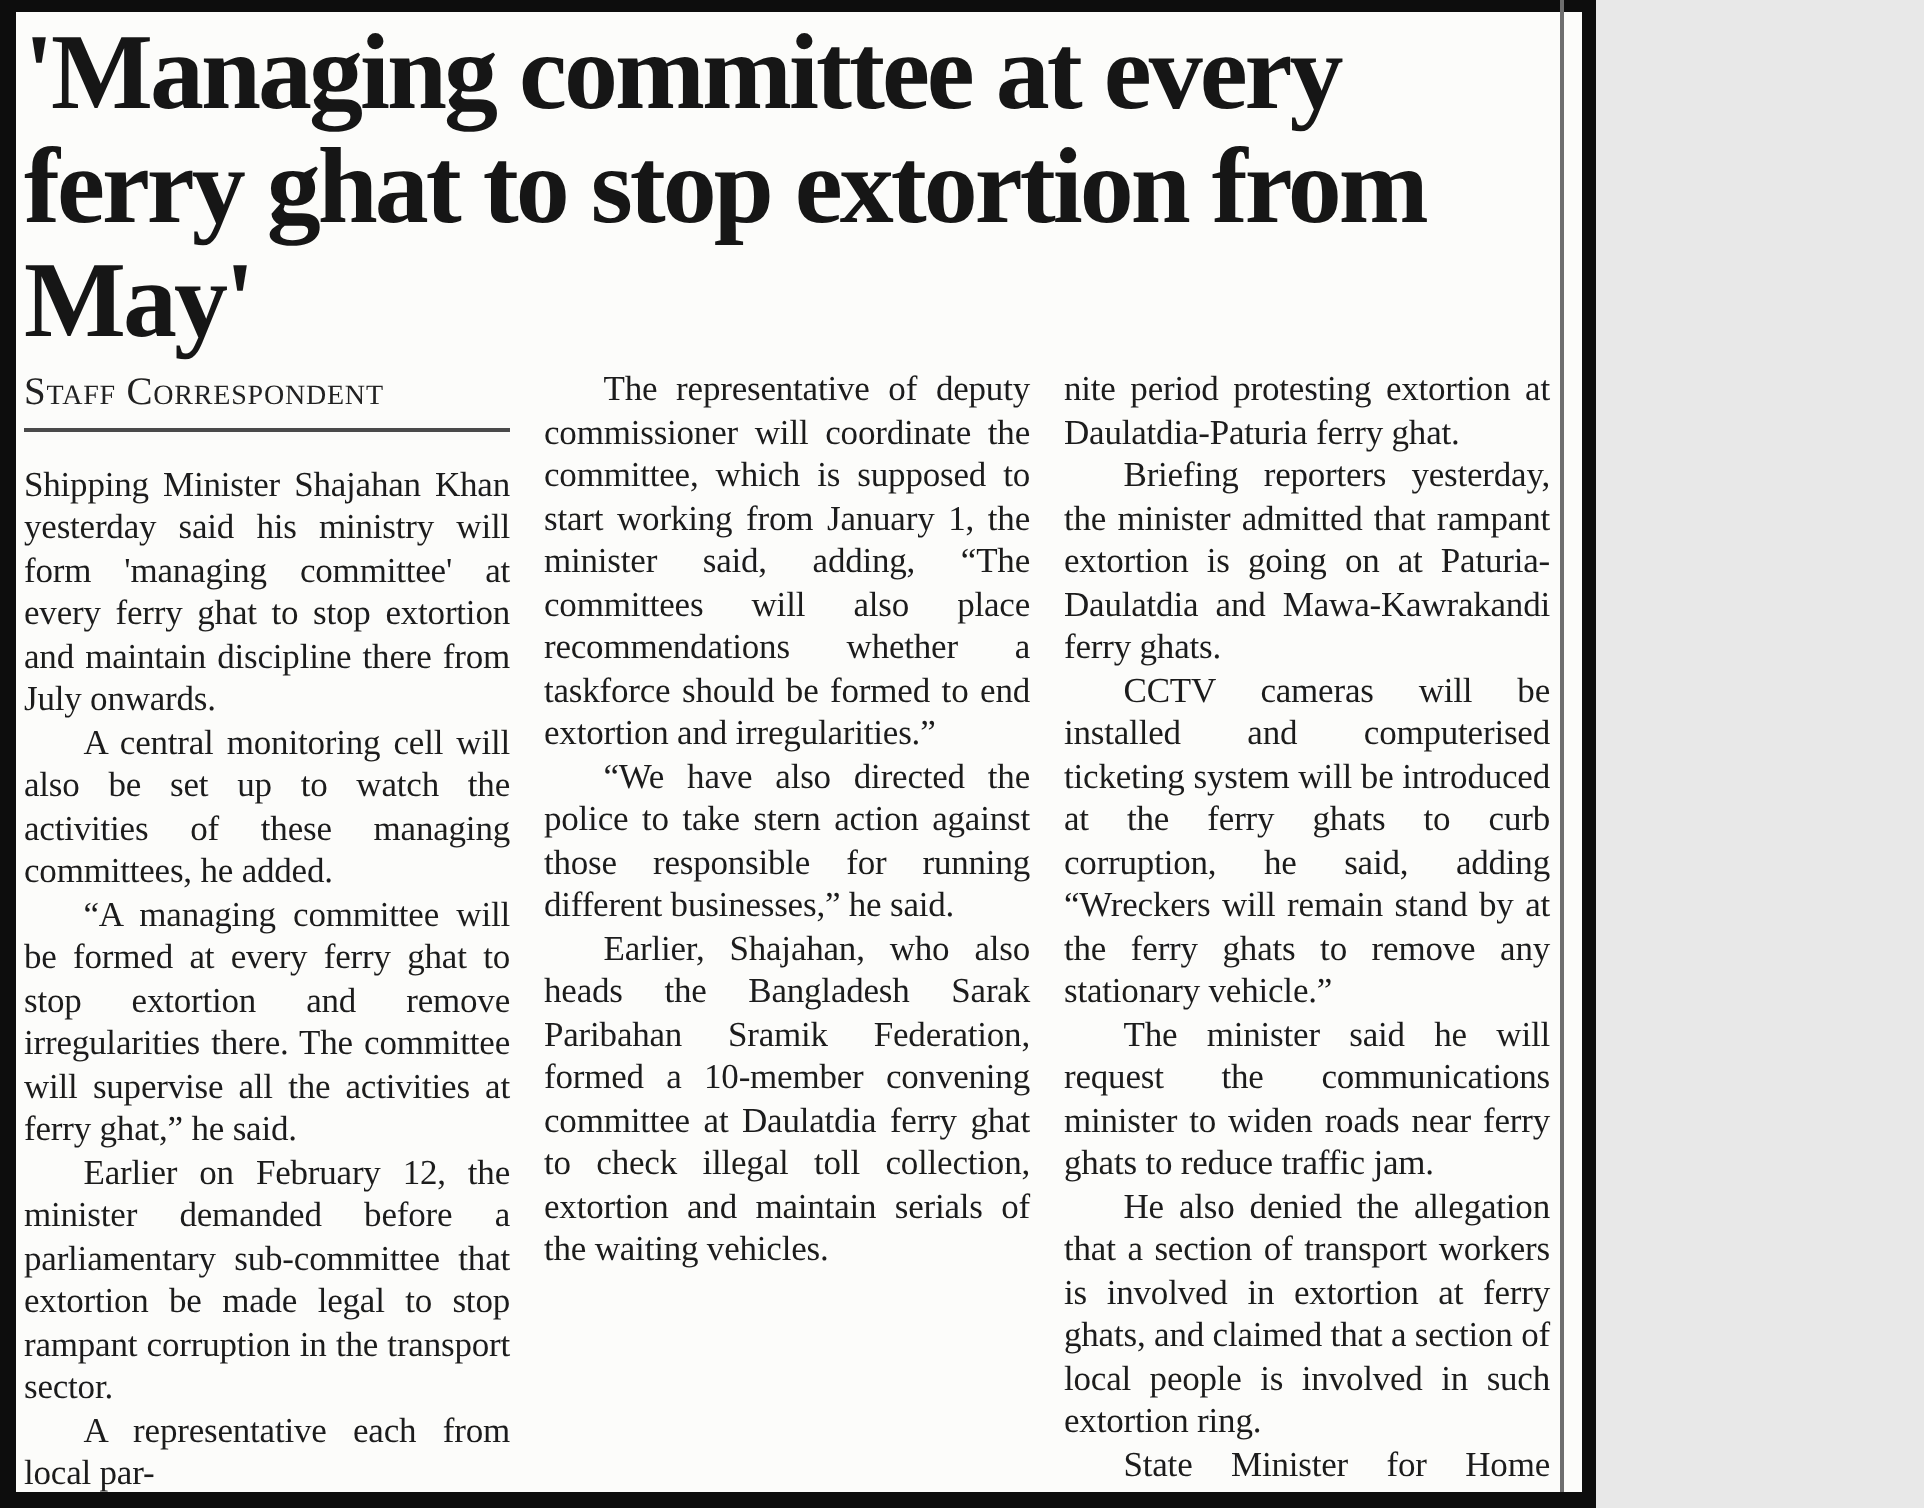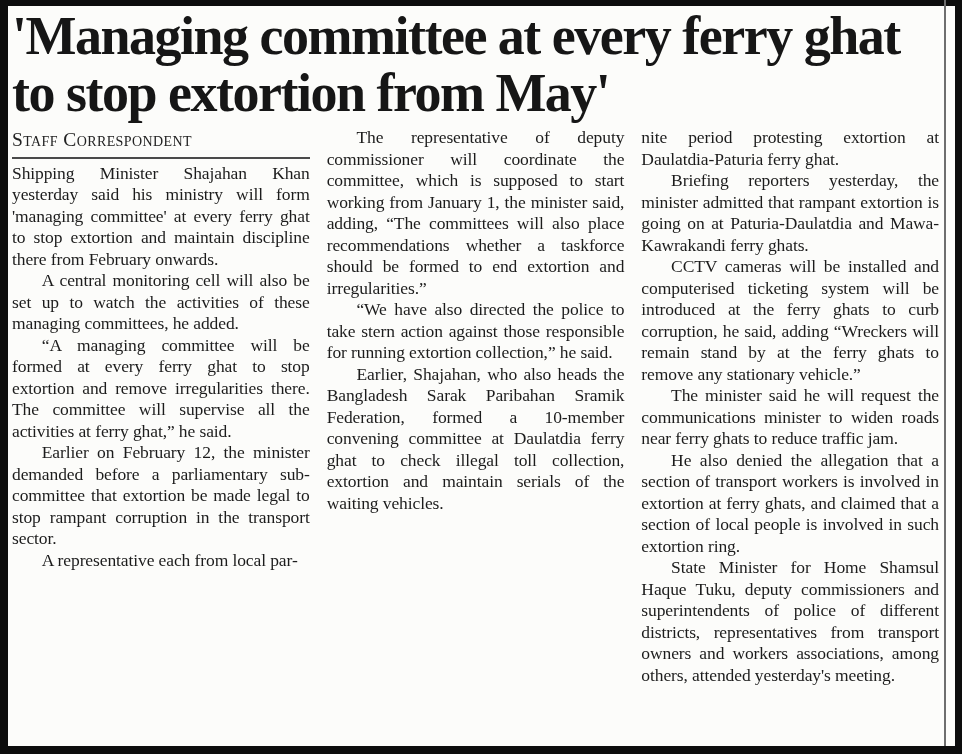--- a/index.html
+++ b/index.html
@@ -1,18 +1,18 @@
 <!DOCTYPE html>
 <html><head>
 <meta charset="utf-8">
 <style>
   html, body { margin: 0; padding: 0; background: #e8e8e8; }
   .page {
     position: relative;
-    width: 962px;
+    width: 798px;
     height: 754px;
     background: #fcfcfa;
     overflow: hidden;
     font-family: "Liberation Serif", serif;
     color: #1c1c1c;
     box-sizing: border-box;
   }
   
   .bar-top    { position: absolute; left: 0; top: 0; width: 100%; height: 6px; background: #0d0d0d; }
   .bar-left   { position: absolute; left: 0; top: 0; width: 8px; height: 100%; background: #0d0d0d; }
@@ -46,21 +46,21 @@
     text-align: justify;
     letter-spacing: -0.1px;
   }
   .byline {
     font-variant: small-caps;
     font-size: 19.5px;
     letter-spacing: 0.4px;
     color: #222;
     padding: 2px 0 6px 0;
     border-bottom: 2px solid #4a4a4a;
-    margin-bottom: 4px;
+    margin-bottom: 16px;
   }
   .col p { margin: 0; text-indent: 1.7em; }
   .col p.first { text-indent: 0; }
 </style>
 </head>
 <body>
 
 <div class="page">
   <div class="bar-top"></div>
   <div class="bar-left"></div>
@@ -68,32 +68,32 @@
   <div class="bar-right"></div>
   <div class="bar-bottom"></div>
 
   <div class="content">
     <h1 class="headline">'Managing committee at every ferry ghat to stop extortion from May'</h1>
 
     <div class="columns">
       <div class="col">
         <div class="byline">Staff Correspondent</div>
         <div>
-            <p class="first">Shipping Minister Shajahan Khan yesterday said his ministry will form 'managing committee' at every ferry ghat to stop extortion and maintain discipline there from February onwards.</p>
+            <p class="first">Shipping Minister Shajahan Khan yesterday said his ministry will form 'managing committee' at every ferry ghat to stop extortion and maintain discipline there from July onwards.</p>
             <p>A central monitoring cell will also be set up to watch the activities of these managing committees, he added.</p>
             <p>“A managing committee will be formed at every ferry ghat to stop extortion and remove irregularities there. The committee will supervise all the activities at ferry ghat,” he said.</p>
             <p>Earlier on February 12, the minister demanded before a parliamentary sub-committee that extortion be made legal to stop rampant corruption in the transport sector.</p>
             <p>A representative each from local par-</p>
           </div>
       </div>
 
       <div class="col">
         <div>
             <p>The representative of deputy commissioner will coordinate the committee, which is supposed to start working from January 1, the minister said, adding, “The committees will also place recommendations whether a taskforce should be formed to end extortion and irregularities.”</p>
-            <p>“We have also directed the police to take stern action against those responsible for running extortion collection,” he said.</p>
+            <p>“We have also directed the police to take stern action against those responsible for running different businesses,” he said.</p>
             <p>Earlier, Shajahan, who also heads the Bangladesh Sarak Paribahan Sramik Federation, formed a 10-member convening committee at Daulatdia ferry ghat to check illegal toll collection, extortion and maintain serials of the waiting vehicles.</p>
           </div>
       </div>
 
       <div class="col">
         <div>
             <p class="first">nite period protesting extortion at Daulatdia-Paturia ferry ghat.</p>
             <p>Briefing reporters yesterday, the minister admitted that rampant extortion is going on at Paturia-Daulatdia and Mawa-Kawrakandi ferry ghats.</p>
             <p>CCTV cameras will be installed and computerised ticketing system will be introduced at the ferry ghats to curb corruption, he said, adding “Wreckers will remain stand by at the ferry ghats to remove any stationary vehicle.”</p>
             <p>The minister said he will request the communications minister to widen roads near ferry ghats to reduce traffic jam.</p>

